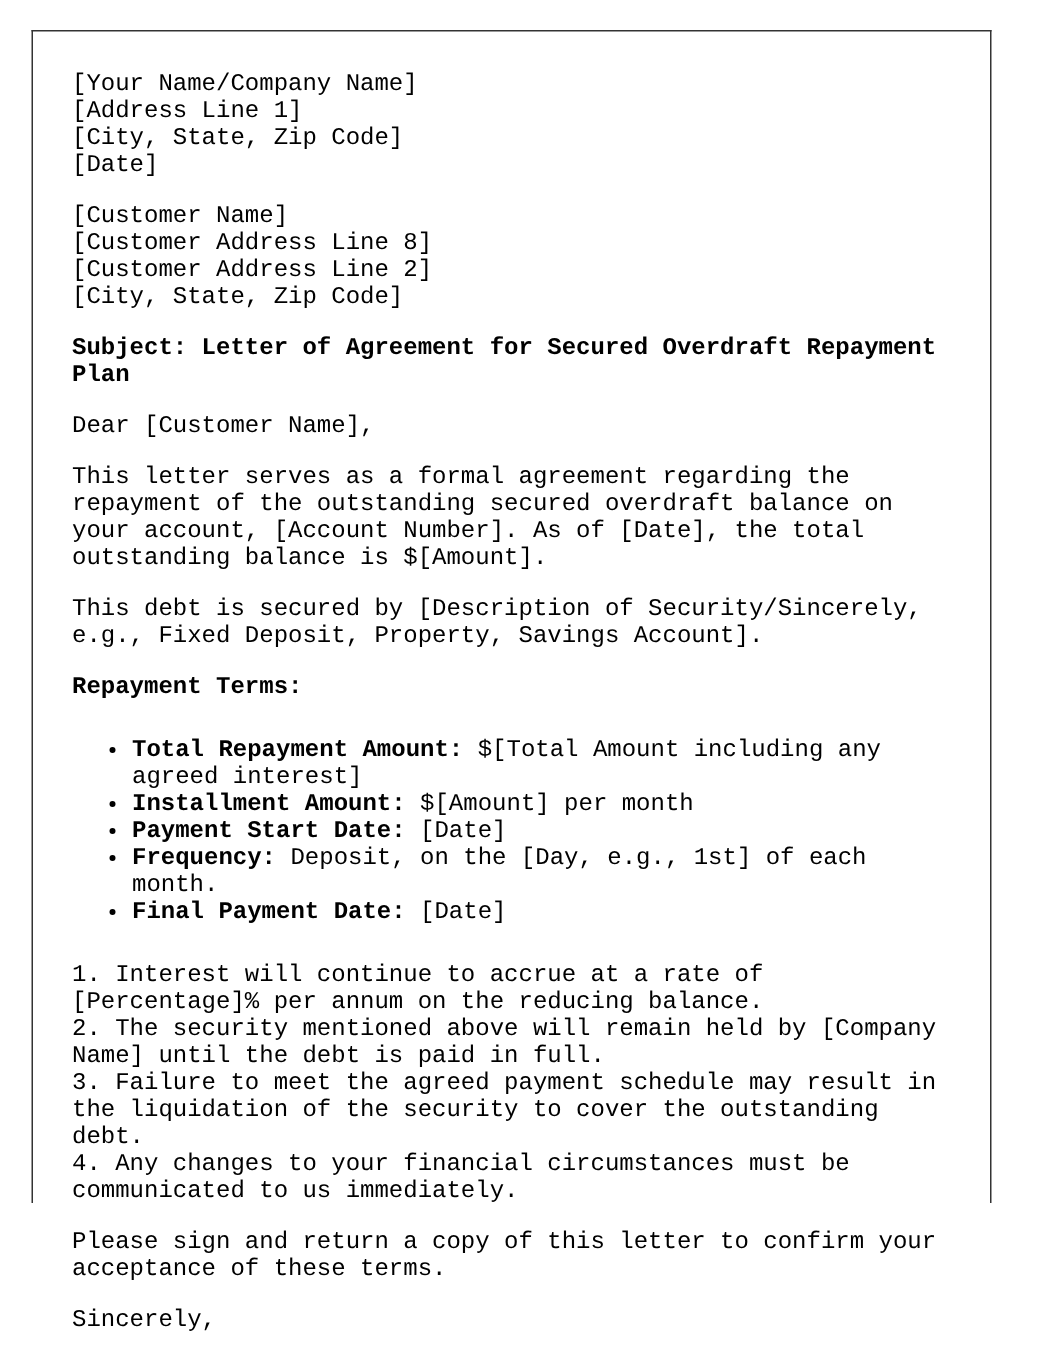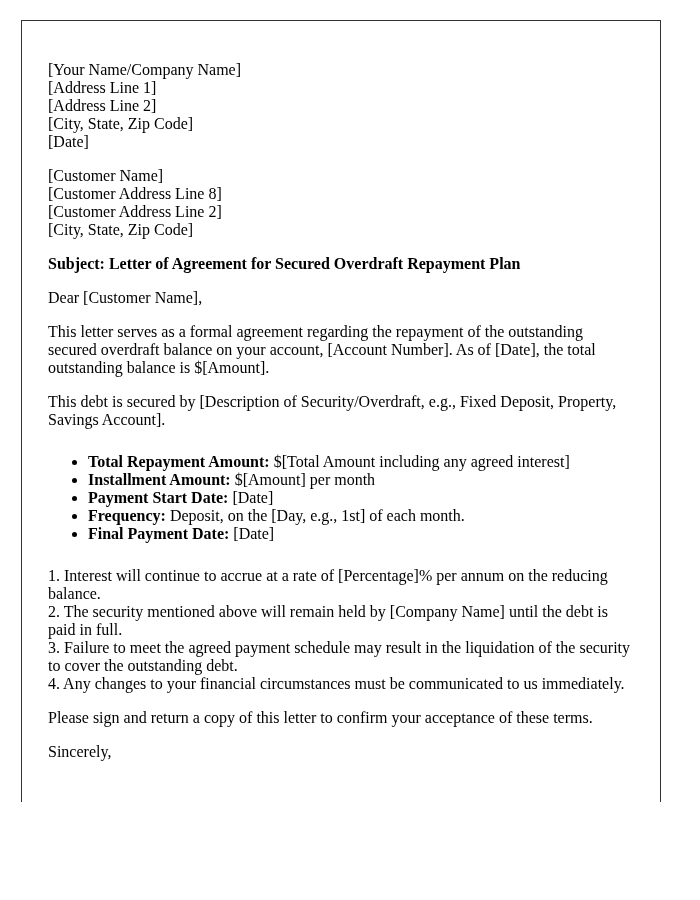--- a/index.html
+++ b/index.html
@@ -13,22 +13,22 @@
   .page {
     position: absolute;
     left: 21px;
     top: 20px;
     width: 640px;
     height: 782px;
     box-sizing: border-box;
     border: 1px solid #333333;
     border-bottom: none;
     background: #ffffff;
-    padding: 24px 26px 0 26px;
-    font-family: Liberation Serif, serif;
+    padding: 10px 26px 0 26px;
+    font-family: Liberation Mono, monospace;
     font-size: 16px;
     line-height: 18px;
     color: #000000;
   }
   .para {
     margin: 16px 0;
   }
   .bold {
     font-weight: bold;
   }
@@ -48,40 +48,40 @@
   }
 </style>
 </head>
 <body>
 
 <div class="page">
 
   <div class="para">
     <div>[Your Name/Company Name]</div>
     <div>[Address Line 1]</div>
-    <div>[Address Line 2]</div>
     <div>[City, State, Zip Code]</div>
     <div>[Date]</div>
   </div>
 
   <div class="para">
     <div>[Customer Name]</div>
     <div>[Customer Address Line 8]</div>
     <div>[Customer Address Line 2]</div>
     <div>[City, State, Zip Code]</div>
   </div>
 
   <div class="para bold">Subject: Letter of Agreement for Secured Overdraft Repayment Plan</div>
 
   <div class="para">Dear [Customer Name],</div>
 
   <div class="para">This letter serves as a formal agreement regarding the repayment of the outstanding secured overdraft balance on your account, [Account Number]. As of [Date], the total outstanding balance is $[Amount].</div>
 
-  <div class="para">This debt is secured by [Description of Security/Overdraft, e.g., Fixed Deposit, Property, Savings Account].</div>
+  <div class="para">This debt is secured by [Description of Security/Sincerely, e.g., Fixed Deposit, Property, Savings Account].</div>
 
+  <div class="para bold">Repayment Terms:</div>
 
   <ul class="repayment-list">
     <li><span class="bold">Total Repayment Amount:</span><span> $[Total Amount including any agreed interest]</span></li>
     <li><span class="bold">Installment Amount:</span><span> $[Amount] per month</span></li>
     <li><span class="bold">Payment Start Date:</span><span> [Date]</span></li>
     <li><span class="bold">Frequency:</span><span> Deposit, on the [Day, e.g., 1st] of each month.</span></li>
     <li><span class="bold">Final Payment Date:</span><span> [Date]</span></li>
   </ul>
 
 

